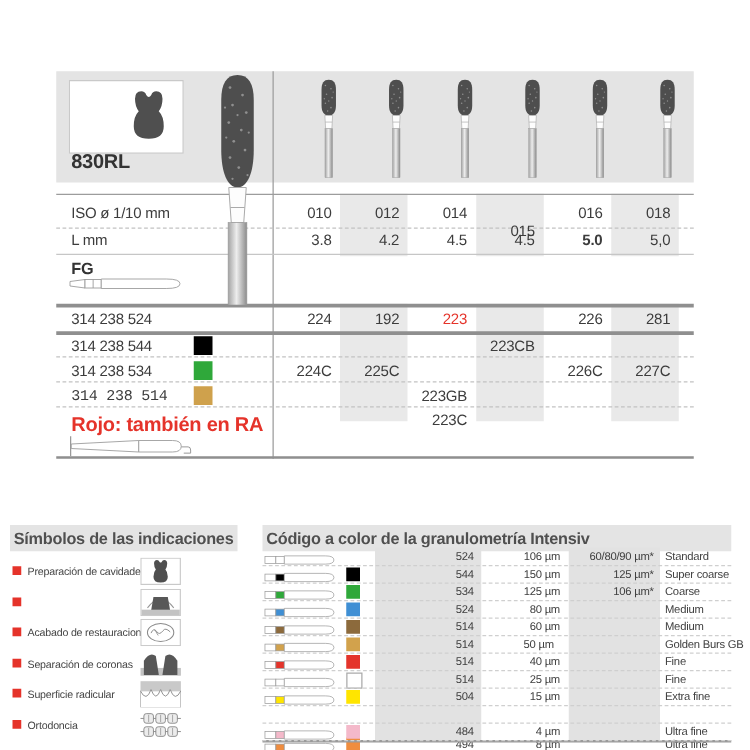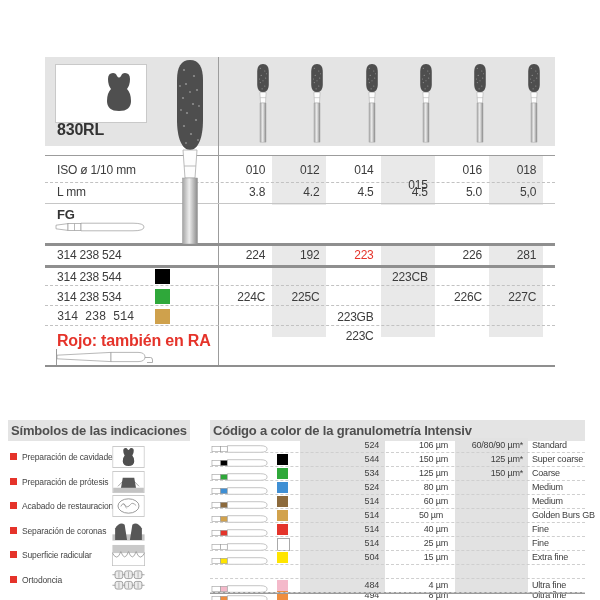--- a/index.html
+++ b/index.html
@@ -243,37 +243,36 @@
       <div class="cell" style="left: 173px; top: 101px; width: 47.2px; height: 24px; line-height: 24px;">010</div>
       <div class="cell" style="left: 227.2px; top: 101px; width: 47.2px; height: 24px; line-height: 24px;">012</div>
       <div class="cell" style="left: 281.4px; top: 101px; width: 47.2px; height: 24px; line-height: 24px;">014</div>
       <div class="cell" style="left: 335.6px; top: 116px; width: 47.2px; height: 24px; line-height: 24px;">015</div>
       <div class="cell" style="left: 389.8px; top: 101px; width: 47.2px; height: 24px; line-height: 24px;">016</div>
       <div class="cell" style="left: 444px; top: 101px; width: 47.2px; height: 24px; line-height: 24px;">018</div>
       <div class="cell" style="left: 173px; top: 125px; width: 47.2px; height: 20px; line-height: 20px;">3.8</div>
       <div class="cell" style="left: 227.2px; top: 125px; width: 47.2px; height: 20px; line-height: 20px;">4.2</div>
       <div class="cell" style="left: 281.4px; top: 125px; width: 47.2px; height: 20px; line-height: 20px;">4.5</div>
       <div class="cell" style="left: 335.6px; top: 125px; width: 47.2px; height: 20px; line-height: 20px;">4.5</div>
-      <div class="cell" style="left: 389.8px; top: 125px; width: 47.2px; height: 20px; line-height: 20px;">5.0</div>
+      <div class="cell" style="left: 389.8px; top: 125px; width: 47.2px; height: 20px; line-height: 20px; font-weight: bold;">5.0</div>
       <div class="cell" style="left: 444px; top: 125px; width: 47.2px; height: 20px; line-height: 20px;">5,0</div>
     </div>
 
   <div id="symbols">
     <div class="section-header">Símbolos de las indicaciones</div>
     <div id="sym-items">
         <div class="sym-item" style="top: 25px;">
           <div class="bullet"></div>
           <div class="sym-label">Preparación de cavidades</div>
           <svg width="33" height="22" viewBox="0 0 34 23" class="sym-icon">
             <use href="#icon-cavity"></use>
           </svg>
         </div>
         <div class="sym-item" style="top: 49.6px;">
           <div class="bullet"></div>
-          <div class="sym-label">Preparación de prótesis</div>
           <svg width="33" height="22" viewBox="0 0 34 23" class="sym-icon">
             <use href="#icon-prosthesis"></use>
           </svg>
         </div>
         <div class="sym-item" style="top: 74.2px;">
           <div class="bullet"></div>
           <div class="sym-label">Acabado de restauraciones</div>
           <svg width="33" height="22" viewBox="0 0 34 23" class="sym-icon">
             <use href="#icon-restoration"></use>
           </svg>
@@ -332,21 +331,21 @@
         </div>
         <div class="g-row" style="top: 46px;">
           <div class="g-bur"><svg width="60" height="10" viewBox="0 0 62 10">
               <rect x="1" y="2.2" width="9" height="5.6" fill="#ffffff" stroke="#9a9a9a" stroke-width="0.6"></rect>
               <rect x="10" y="2.2" width="7" height="5.6" fill="#2fa83a" stroke="#9a9a9a" stroke-width="0.6"></rect>
               <path d="M17,1.6 L51,1.6 Q58,1.6 58,5 Q58,8.4 51,8.4 L17,8.4 Z" fill="#ffffff" stroke="#9a9a9a" stroke-width="0.6"></path>
             </svg></div>
           <div class="g-sq" style="background: rgb(47, 168, 58); border: none;"></div>
           <div class="g-cell g-right" style="left: 90px; width: 79px;">534</div>
           <div class="g-cell g-right" style="left: 172px; width: 66px;">125 µm</div>
-          <div class="g-cell g-right" style="left: 245px; width: 68px;">150 µm*</div>
+          <div class="g-cell g-right" style="left: 245px; width: 68px;">106 µm*</div>
           <div class="g-cell" style="left: 322px;">Coarse</div>
         </div>
         <div class="g-row" style="top: 60px;">
           <div class="g-bur"><svg width="60" height="10" viewBox="0 0 62 10">
               <rect x="1" y="2.2" width="9" height="5.6" fill="#ffffff" stroke="#9a9a9a" stroke-width="0.6"></rect>
               <rect x="10" y="2.2" width="7" height="5.6" fill="#3f8fd4" stroke="#9a9a9a" stroke-width="0.6"></rect>
               <path d="M17,1.6 L51,1.6 Q58,1.6 58,5 Q58,8.4 51,8.4 L17,8.4 Z" fill="#ffffff" stroke="#9a9a9a" stroke-width="0.6"></path>
             </svg></div>
           <div class="g-sq" style="background: rgb(63, 143, 212); border: none;"></div>
           <div class="g-cell g-right" style="left: 90px; width: 79px;">524</div>

